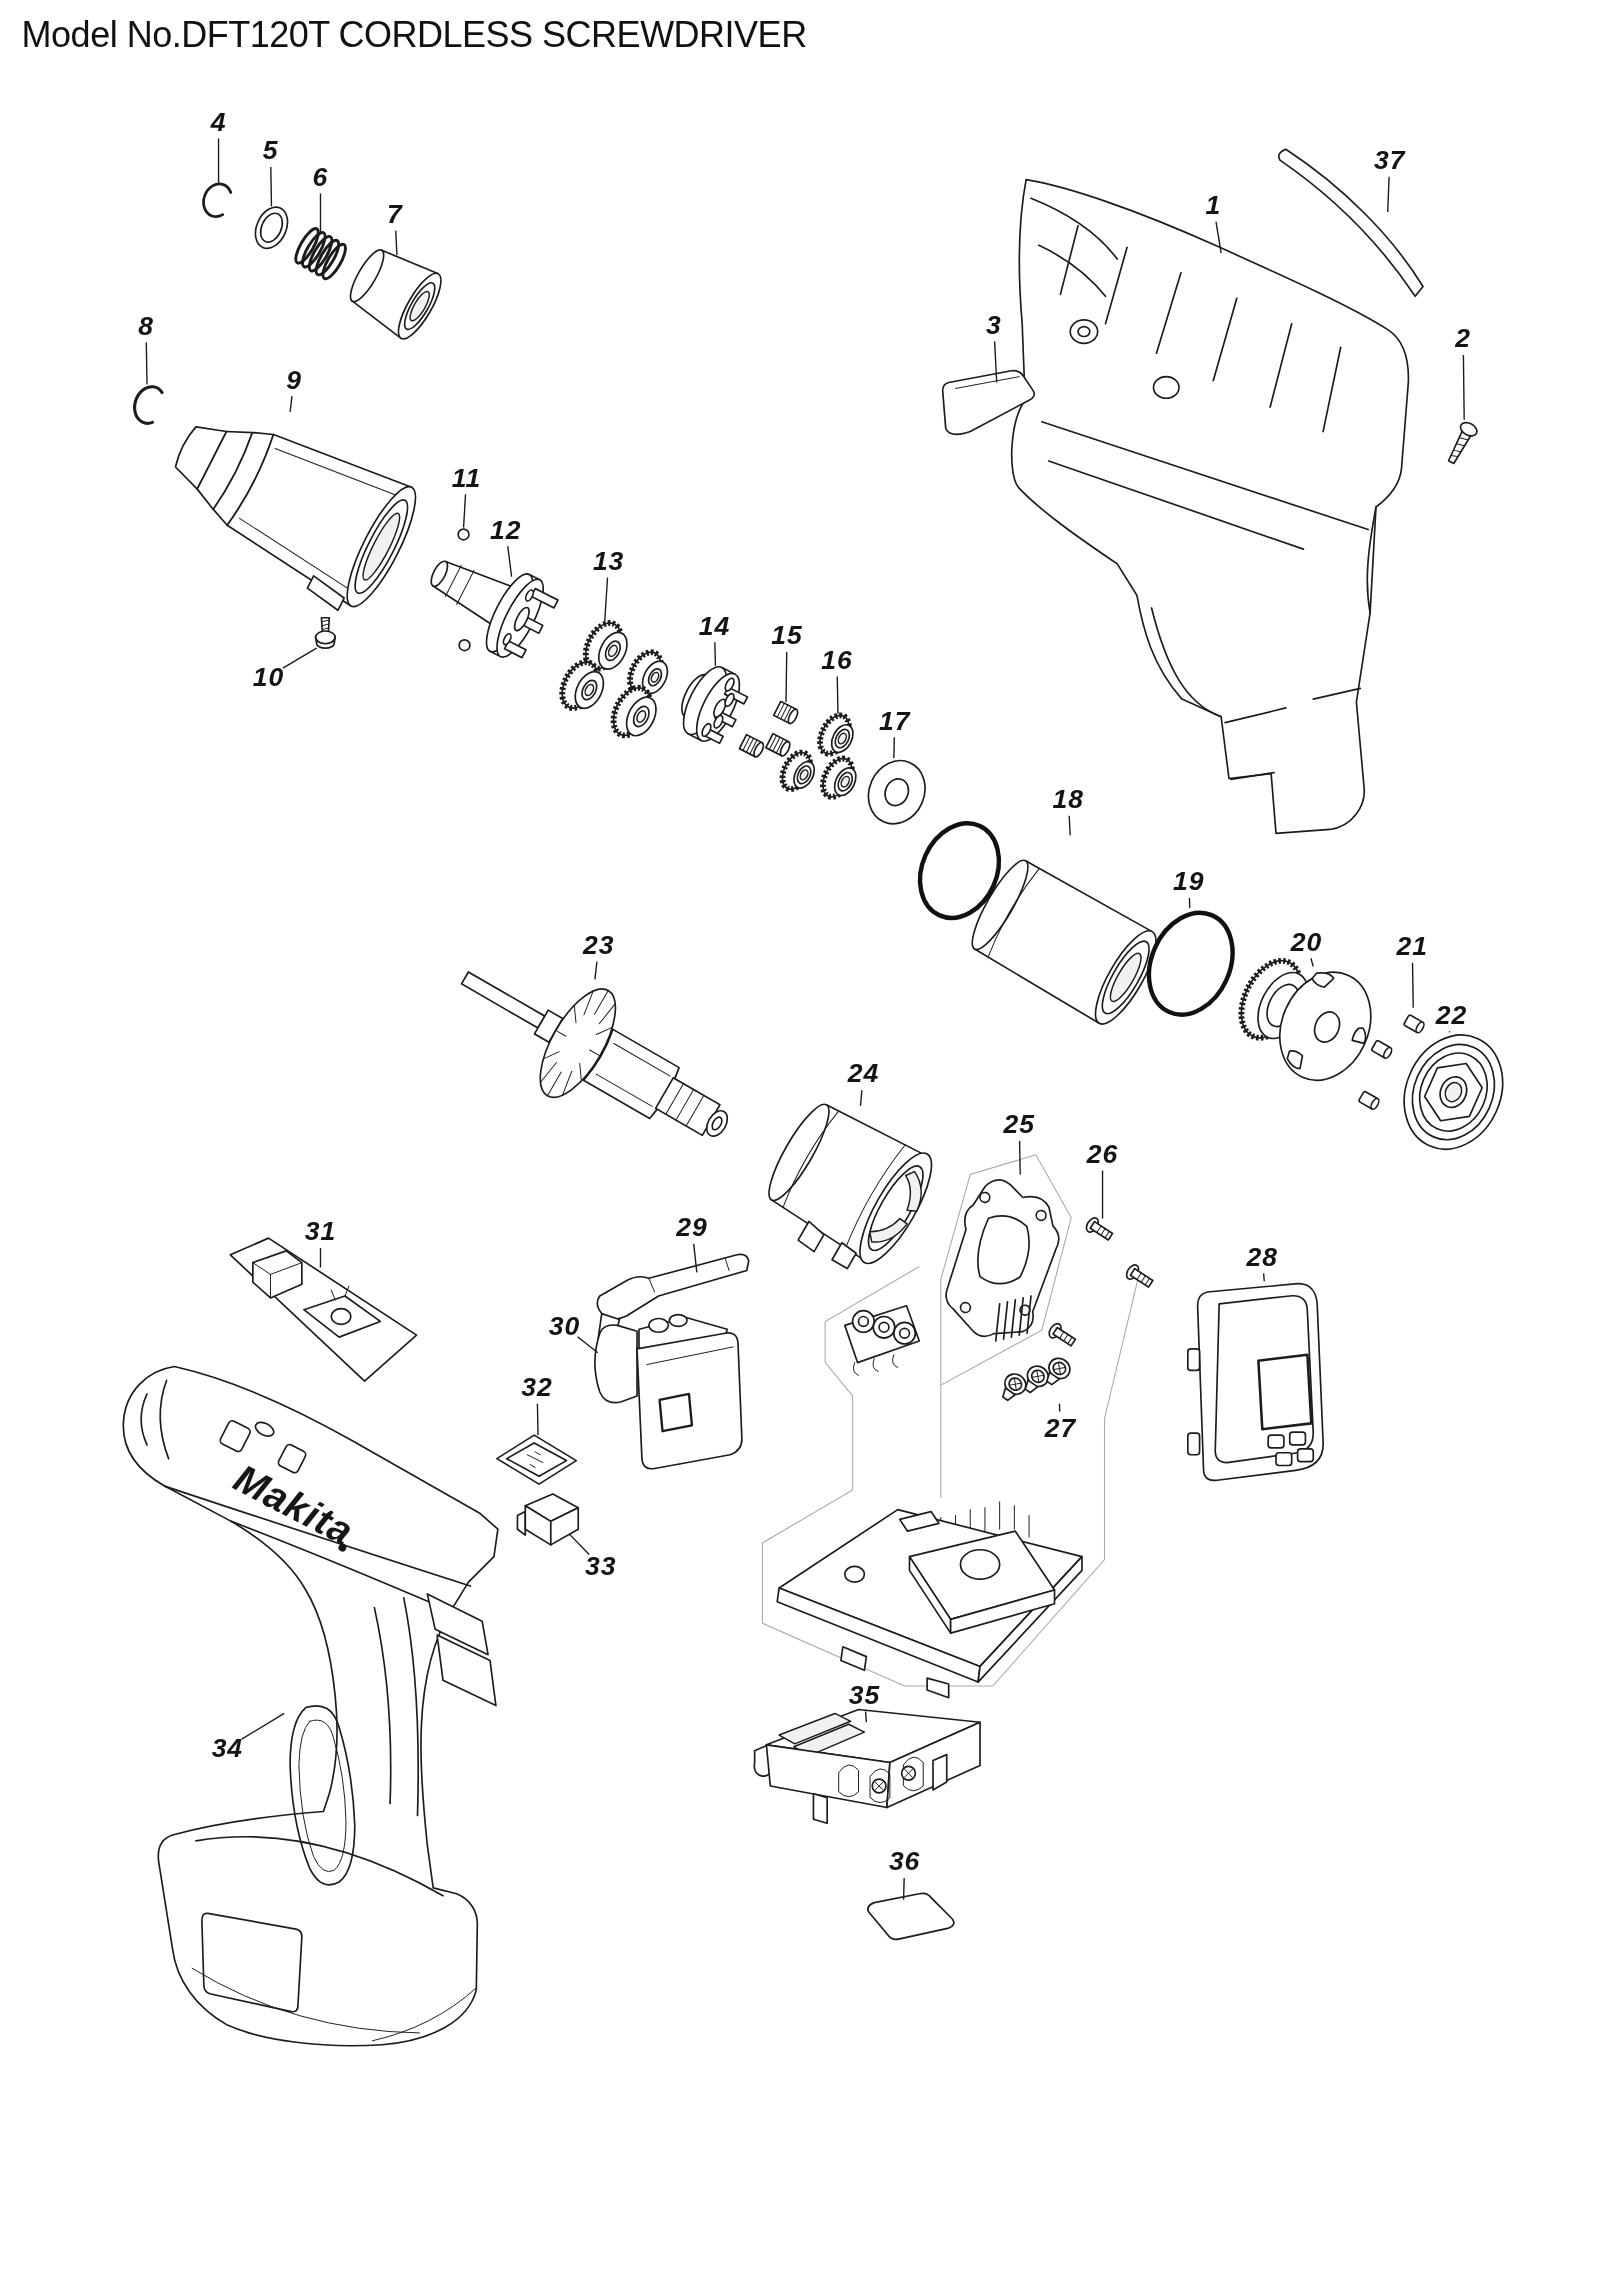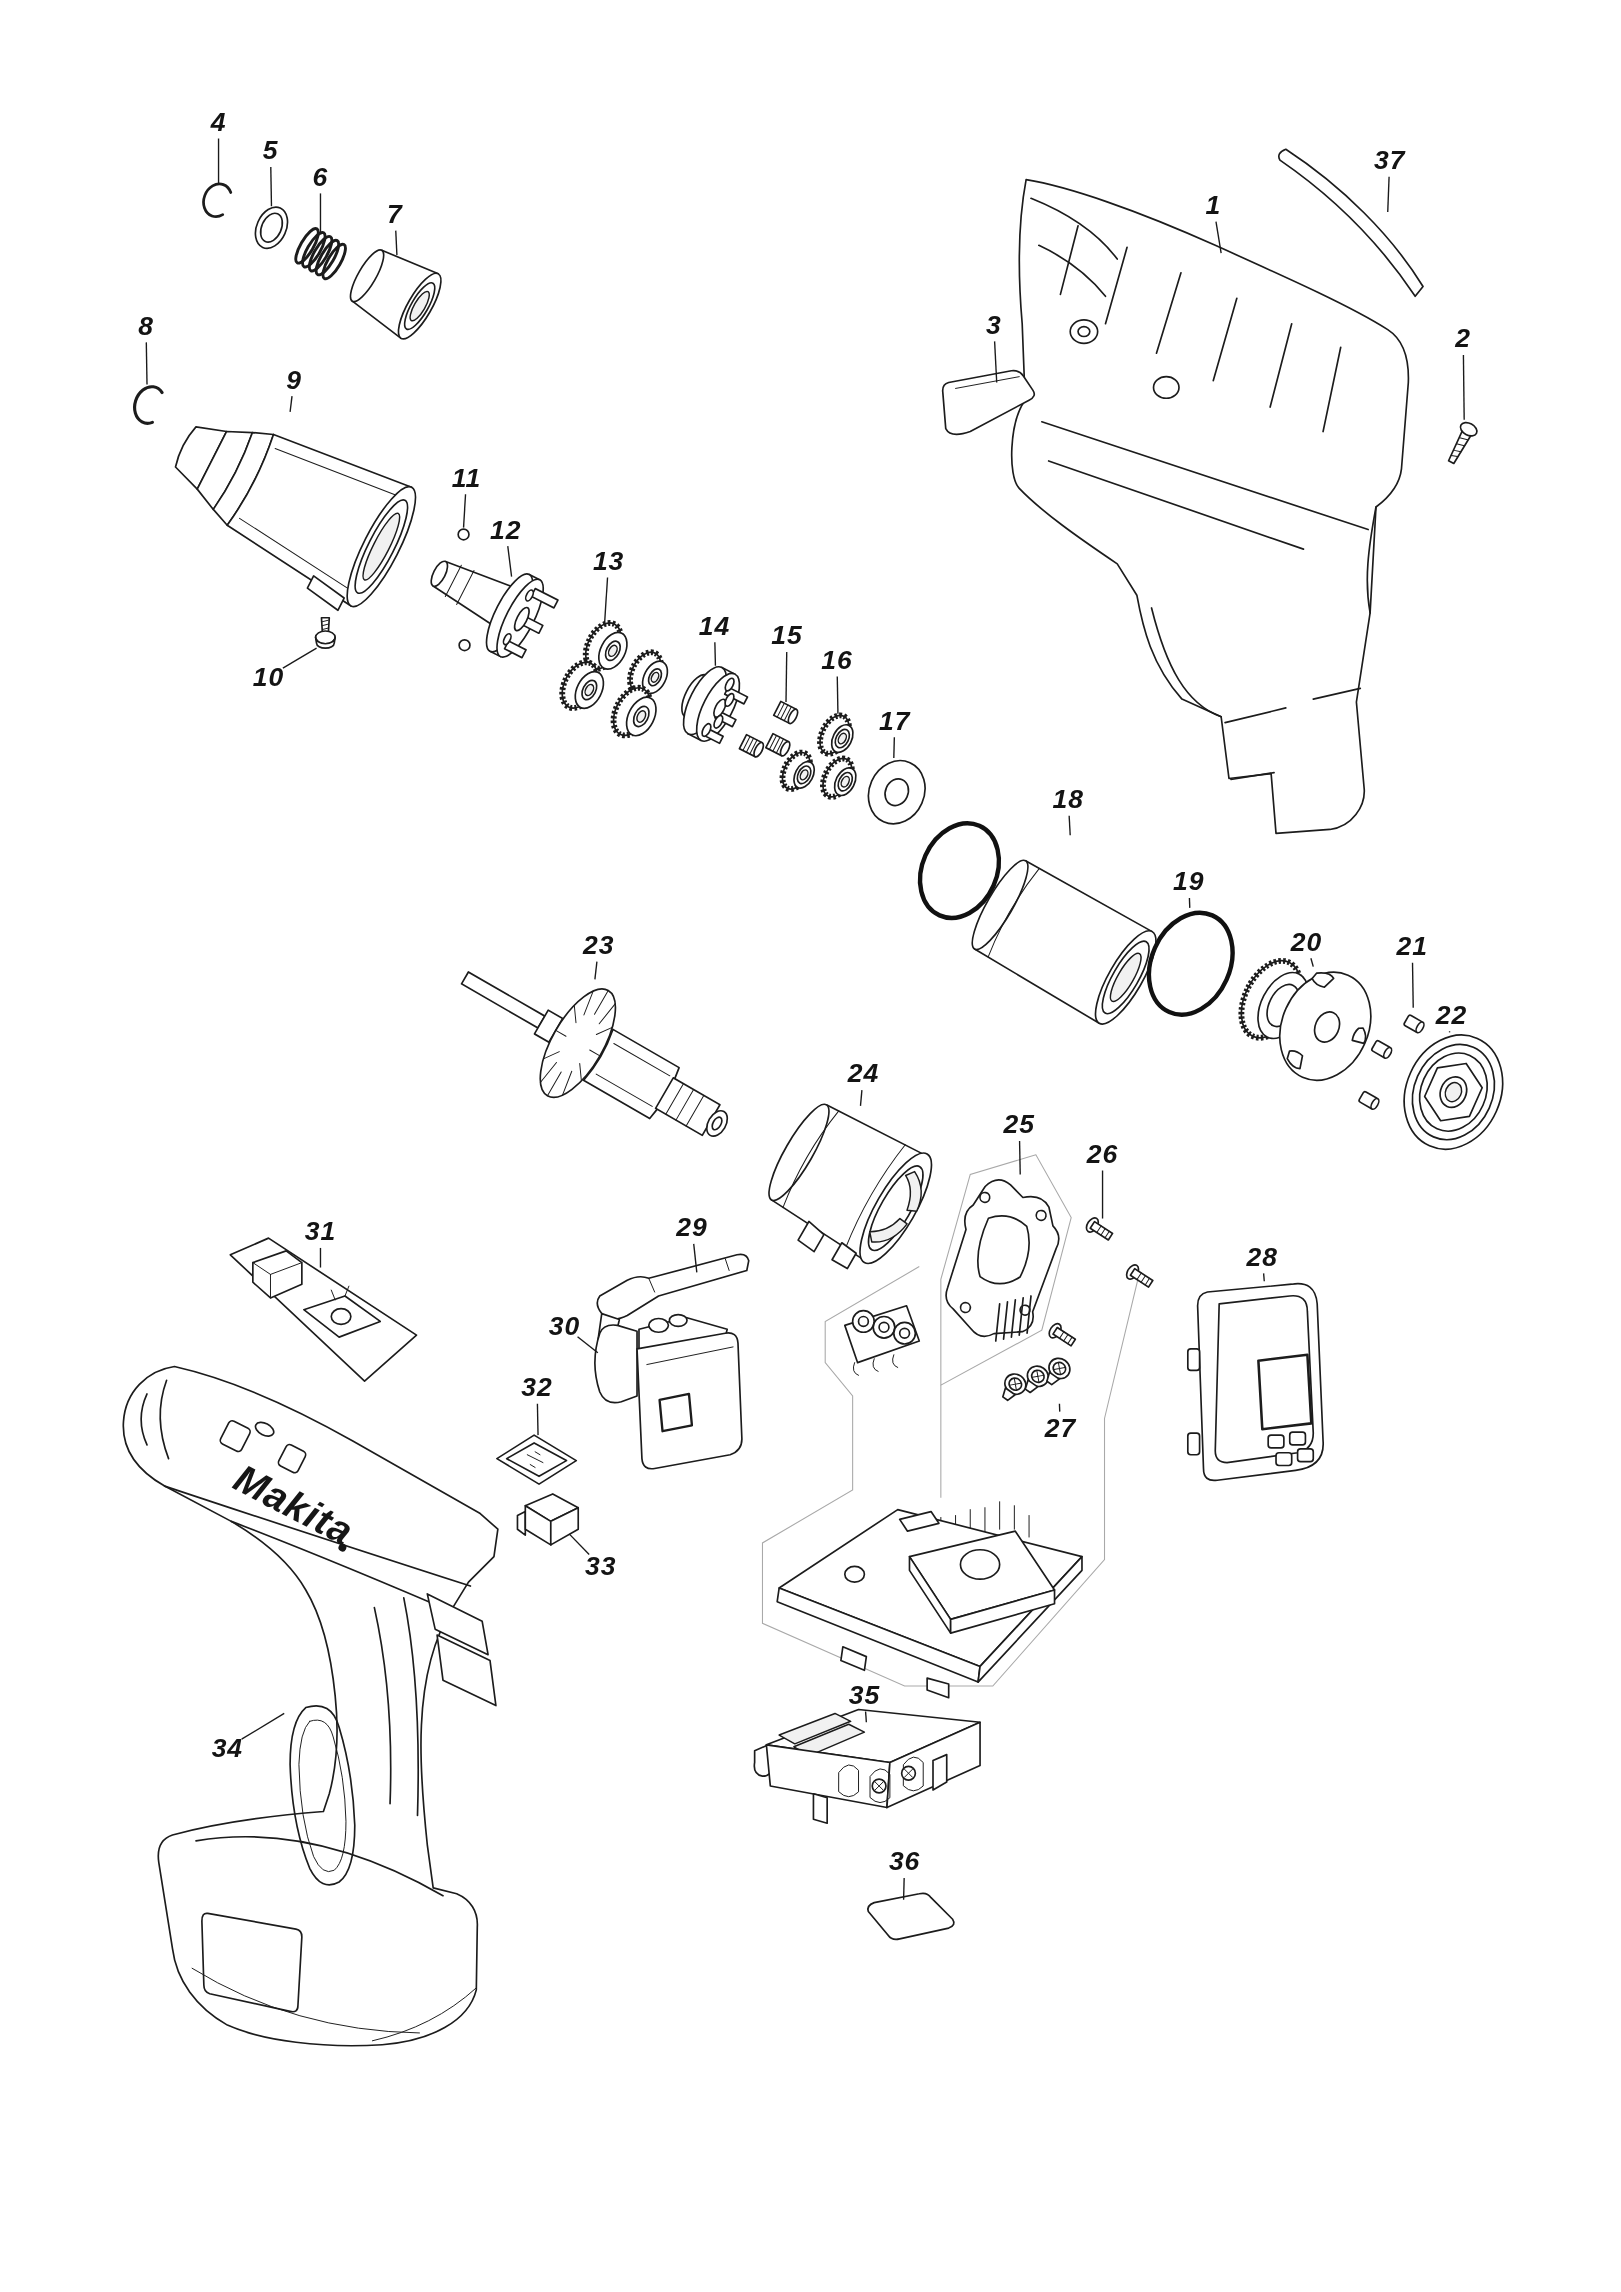--- a/index.html
+++ b/index.html
@@ -18,20 +18,21 @@
   .leader{stroke:#1a1a1a;stroke-width:1.4;}
   .plabel{font-family:"Liberation Sans",sans-serif;font-style:italic;font-weight:600;
           font-size:27px;fill:#141414;text-anchor:middle;dominant-baseline:central;letter-spacing:1px;}
   .logo{font-family:"Liberation Sans",sans-serif;font-style:italic;font-weight:700;
         font-size:40px;fill:#161616;letter-spacing:1px;text-anchor:middle;}
 </style>
 </head>
 <body>
 
 <div class="page">
+  <div class="title">Model No.DFT120T CORDLESS SCREWDRIVER</div>
 
   <svg class="diagram" width="1621" height="2293" viewBox="0 0 1654 2339">
 
     <g>
       <path class="guide" d="M938,1292 L842,1348 L842,1390 L870,1424 L870,1520 L778,1574 L778,1656 L923,1720 L1013,1720 L1127,1591 L1127,1447 L1163,1297"></path>
       <path class="guide" d="M1057,1178 L990,1198 L960,1305 L960,1413 L1063,1357 L1093,1242 Z"></path>
       <path class="guide" d="M960,1413 L960,1528"></path>
     </g>
 
     <g>

